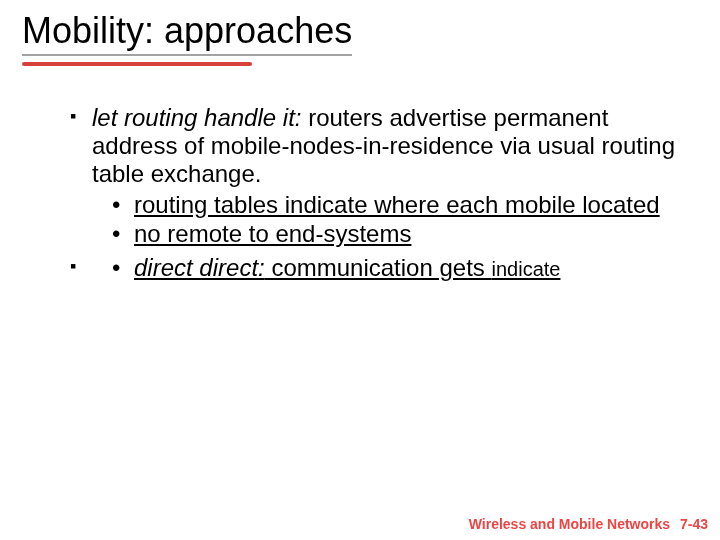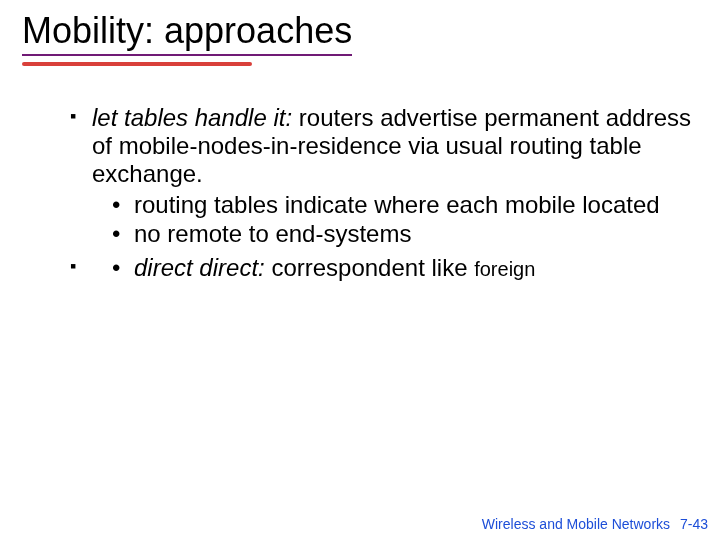--- a/index.html
+++ b/index.html
@@ -1,59 +1,59 @@
 <!DOCTYPE html>
 <html><head>
 <meta charset="utf-8">
 <style>
   * { box-sizing: border-box; margin: 0; padding: 0; }
   html, body { width: 720px; height: 540px; background: #fff; font-family: Arial, Helvetica, sans-serif; color: #000; overflow: hidden; }
   .slide { position: relative; width: 720px; height: 540px; padding: 12px 22px 0 22px; }
   .title-wrap { display: inline-block; }
-  .title { font-size: 36px; font-weight: 400; color: #000; padding-bottom: 4px; border-bottom: 2px solid #701a75; line-height: 1.05; }
+  .title { font-size: 36px; font-weight: 400; color: #000; padding-bottom: 4px; border-bottom: 2px solid #a3a3a3; line-height: 1.05; }
   .underline2 { height: 4px; background: #d9403a; border-radius: 3px; margin-top: 6px; width: 230px; }
   .body { margin-top: 38px; padding-left: 48px; }
   ul.top { list-style: none; }
   ul.top > li { position: relative; padding-left: 22px; font-size: 24px; line-height: 1.18; margin-bottom: 6px; }
   ul.top > li::before { content: "\25AA"; position: absolute; left: 0; top: 2px; color: #000; font-size: 18px; }
-  ul.sub { list-style: none; margin-left: 20px; margin-top: 2px; }
+  ul.sub { list-style: none; margin-left: 20px; margin-top: 2px; text-decoration: underline; }
   ul.sub > li { position: relative; padding-left: 22px; font-size: 24px; line-height: 1.2; }
   ul.sub > li::before { content: "\2022"; position: absolute; left: 0; top: 0; font-size: 24px; }
   .italic { font-style: italic; }
   .small-bullet { font-size: 20px; line-height: 1.25; }
   .big-dots { font-size: 26px; letter-spacing: 1px; vertical-align: baseline; }
   .last-line { font-size: 20px; }
-  .footer { position: absolute; right: 12px; bottom: 8px; font-size: 14px; color: #1d4ed8; }
+  .footer { position: absolute; right: 12px; bottom: 8px; font-size: 14px; color: #ef4444; font-weight: bold; }
   .footer .num { margin-left: 6px; }
 </style>
 </head>
 <body>
 
 <div class="slide">
   <div class="title-wrap">
     <div class="title">Mobility: approaches</div>
     <div class="underline2"></div>
   </div>
 
   <div class="body">
     <ul class="top">
 
       <li>
-        <span class="italic">let tables handle it:</span><span> routers advertise permanent address of mobile-nodes-in-residence via usual routing table exchange.</span>
+        <span class="italic">let routing handle it:</span><span> routers advertise permanent address of mobile-nodes-in-residence via usual routing table exchange.</span>
         <ul class="sub">
           <li>routing tables indicate where each mobile located</li>
           <li>no remote to end-systems</li>
         </ul>
       </li>
 
 
       <li>
         <ul class="sub">
           <li>
-            <span class="italic">direct direct:</span><span> correspondent like </span><span class="last-line">foreign</span>
+            <span class="italic">direct direct:</span><span> communication gets </span><span class="last-line">indicate</span>
           </li>
         </ul>
       </li>
 
     </ul>
   </div>
 
   <div class="footer">
     <span>Wireless and Mobile Networks</span>
     <span class="num">7-43</span>

